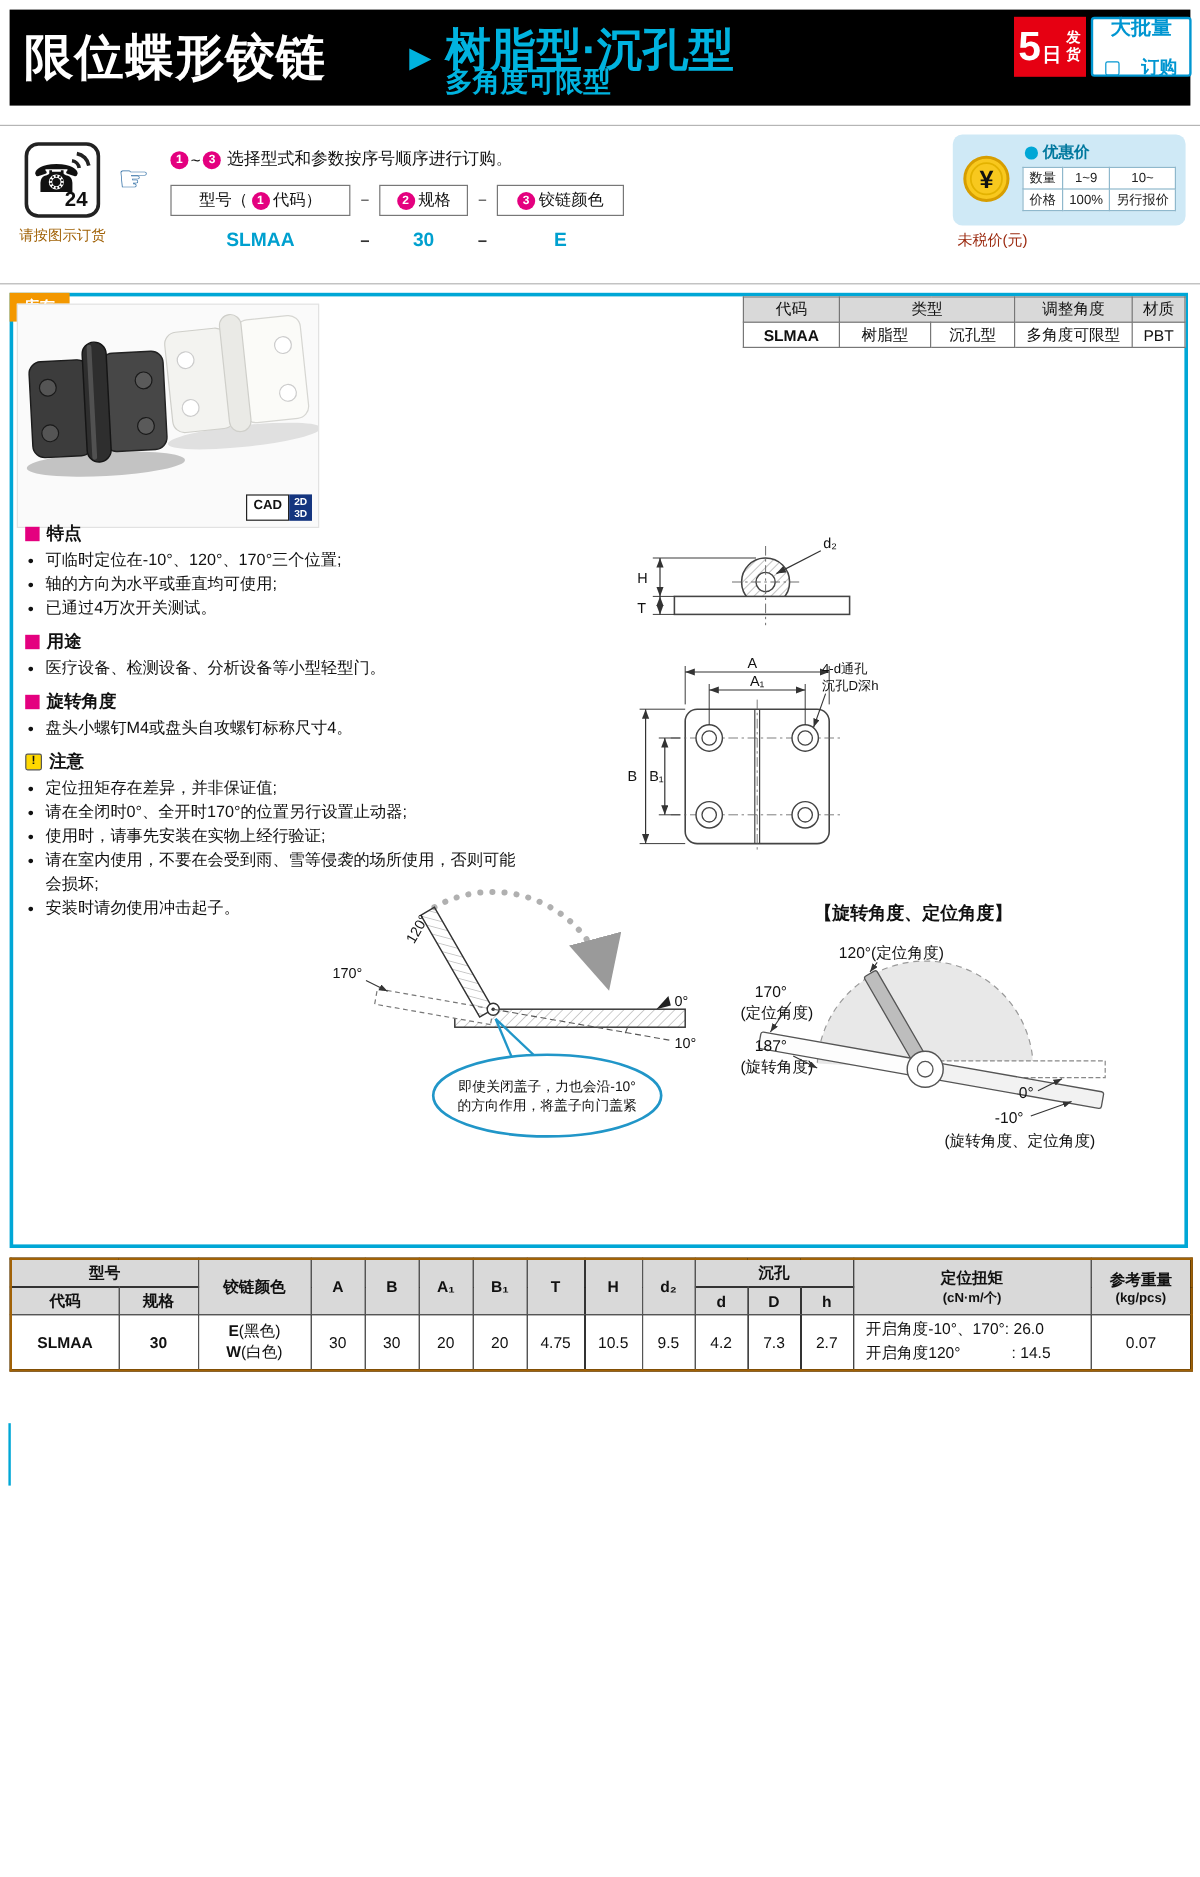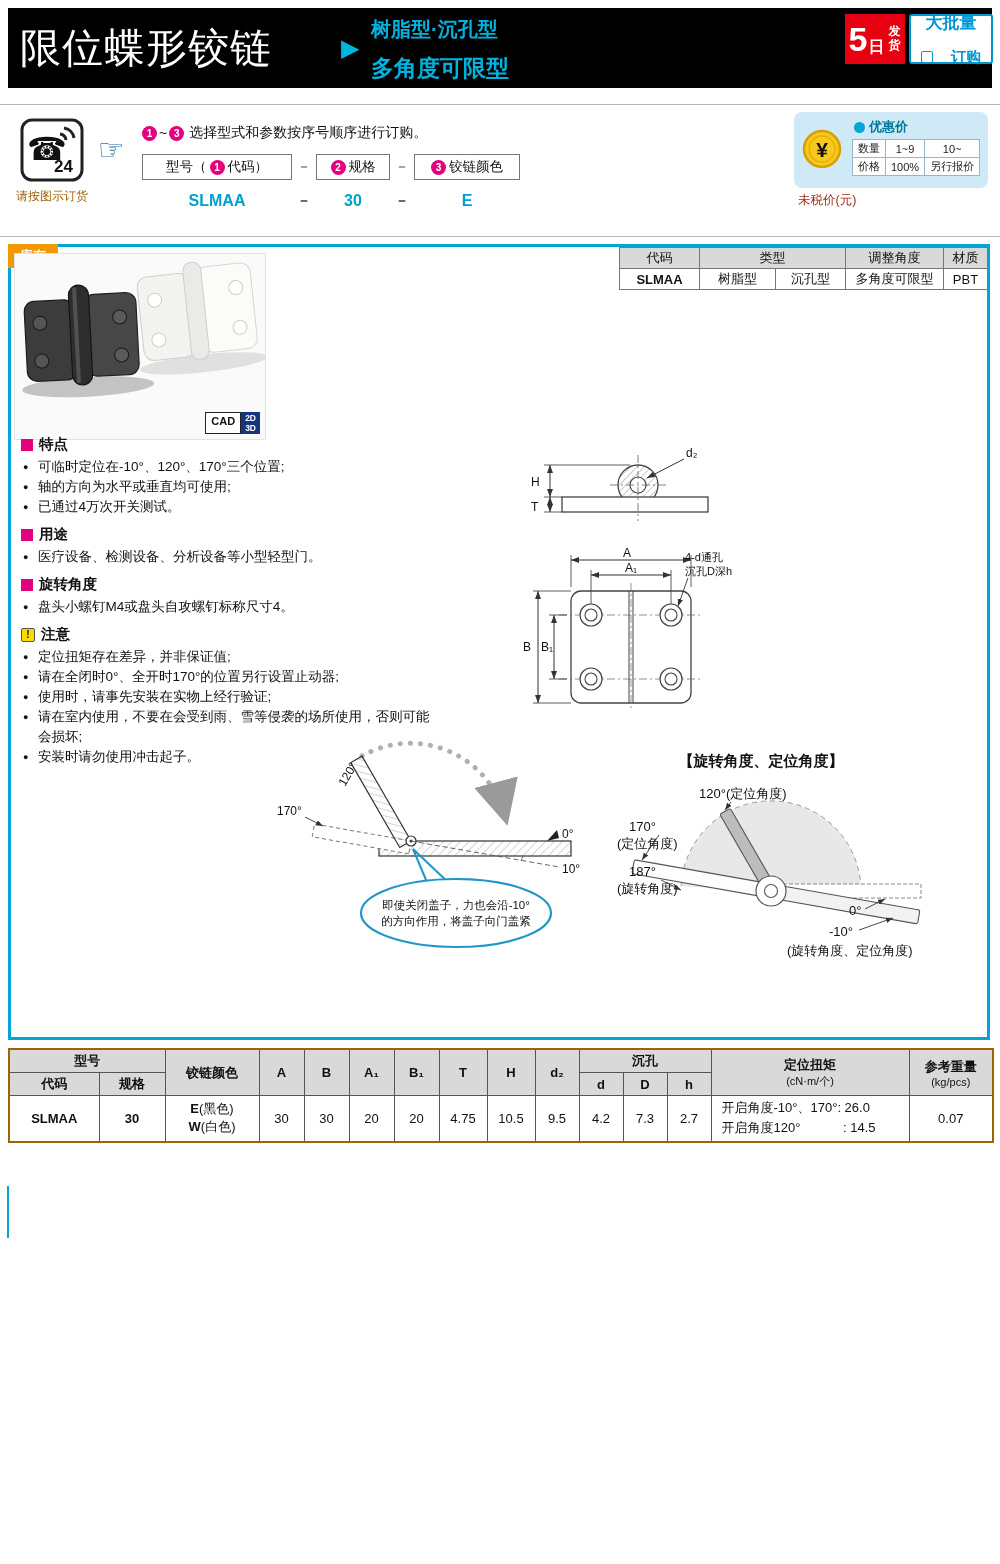--- a/index.html
+++ b/index.html
@@ -25,37 +25,37 @@
   .warnicon{width:14px;height:14px;background:#ffd800;border:1px solid #555;display:inline-flex;align-items:center;
     justify-content:center;font-size:10px;font-weight:bold;color:#111;border-radius:2px;flex:0 0 14px}
   .photo{background:#fafafa;border:1px solid #e2e2e2;position:absolute}
   .cad-badge{position:absolute;right:5px;bottom:5px;display:flex;align-items:stretch}
   .cad-label{background:#fff;border:1.5px solid #222;font-weight:bold;font-size:11px;padding:2px 5px;color:#111}
   .cad-dd{background:#15357f;color:#fff;display:flex;flex-direction:column;justify-content:center;
     padding:1px 4px;font-size:8.5px;line-height:1.2;font-weight:bold}
   .dtab{border-collapse:collapse;table-layout:fixed;width:984px;border:2px solid #a16207;background:#000000}
   .dtab th,.dtab td{border:1px solid #555;text-align:center;padding:2px 3px;font-size:13px;color:#111;overflow:hidden}
   .dtab .hd th{background:#d9d9d9;font-weight:bold;height:22px}
-  .sub{font-size:11px;font-weight:normal}
+  .sub{font-size:11px;font-weight:bold}
   .data td{height:46px;background:#fff}
   .cyan{color:#00a0cf}
   .mag{color:#e5007f}
   .b{font-weight:bold;font-size:14px}
   .torq{text-align:left !important;padding-left:10px !important;line-height:1.55}
   svg text{fill:#111}
 </style>
 </head>
 <body>
 
 <div class="page">
 
   <div class="abs" style="left:8px;top:8px;width:984px;height:80px;background:#000;">
-    <div class="abs" style="left:12px;top:0;height:80px;line-height:80px;color:#fff;font-size:41px;font-weight:normal;letter-spacing:1px;">限位蝶形铰链</div>
+    <div class="abs" style="left:12px;top:0;height:80px;line-height:80px;color:#fff;font-size:41px;font-weight:bold;letter-spacing:1px;">限位蝶形铰链</div>
     <div class="abs" style="left:333px;top:26px;color:#00b3df;font-size:24px;">▶</div>
-    <div class="abs" style="left:363px;top:8px;color:#00b3df;font-size:20px;font-weight:bold;">树脂型·沉孔型</div>
+    <div class="abs" style="left:363px;top:8px;color:#00b3df;font-size:38px;font-weight:bold;">树脂型·沉孔型</div>
     <div class="abs" style="left:363px;top:45px;color:#00b3df;font-size:23px;font-weight:bold;">多角度可限型</div>
     <div class="abs" style="left:837px;top:6px;width:60px;height:50px;background:#e60012;display:flex;align-items:center;justify-content:center;color:#fff;">
       <span style="font-size:34px;font-weight:bold;line-height:1;">5</span>
       <span style="font-size:16px;font-weight:bold;margin:16px 2px 0 1px;line-height:1;">日</span>
       <span style="font-size:12px;font-weight:bold;width:13px;line-height:1.15;display:inline-block;word-break:break-all;margin-left:2px;">发货</span>
     </div>
     <div class="abs" style="left:901px;top:6px;width:84px;height:50px;background:#fff;border:2px solid #0096d1;border-radius:3px;display:flex;flex-direction:column;align-items:center;justify-content:center;gap:2px;">
       <span style="color:#0096d1;font-weight:bold;font-size:17px;line-height:1;">大批量</span>
       <span style="display:flex;align-items:center;gap:18px;margin-top:16px;">
         <span style="width:12px;height:12px;border:1.5px solid #0096d1;border-radius:2px;display:inline-block;"></span>

